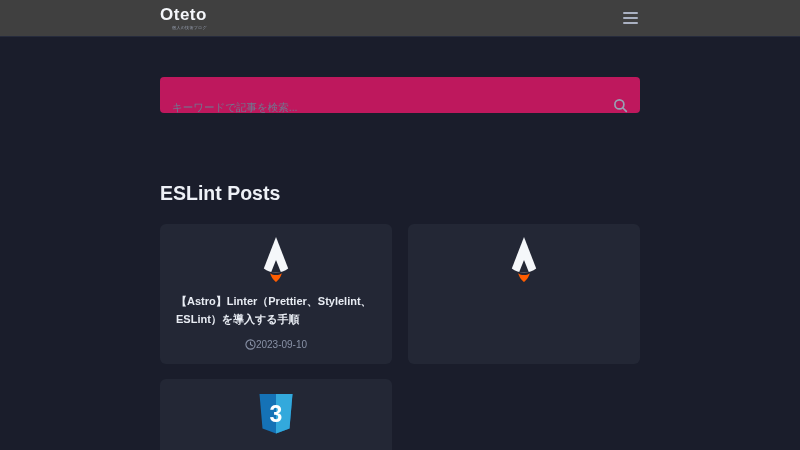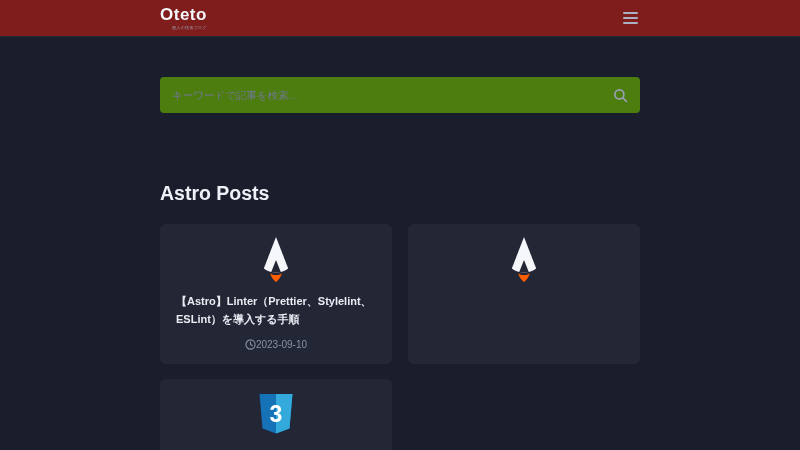--- a/index.html
+++ b/index.html
@@ -7,21 +7,21 @@
   body {
     background: #1a1d2b;
     font-family: "Liberation Sans", sans-serif;
     color: #e8ecf3;
   }
   .container { width: 480px; margin: 0 auto; }
 
   
   header {
     height: 37px;
-    background: #7f1d1d;
+    background: #404040;
     border-bottom: 1px solid #262b3c;
   }
   .header-inner {
     height: 100%;
     display: flex;
     align-items: center;
     justify-content: space-between;
   }
   .logo-block { cursor: pointer; }
   .logo-text {
@@ -49,24 +49,24 @@
     height: 2px;
     border-radius: 1px;
     background: #aab1c2;
     margin: 3px 0;
   }
 
   
   .searchbar {
     margin-top: 40px;
     height: 36px;
-    background: #4d7c0f;
+    background: #be185d;
     border-radius: 4px;
     display: flex;
-    align-items: center;
+    align-items: flex-end;
     padding: 0 12px;
   }
   .searchbar input {
     flex: 1;
     background: transparent;
     border: none;
     outline: none;
     color: #dfe3ec;
     font-size: 10.5px;
     font-family: "Liberation Sans", sans-serif;
@@ -135,21 +135,21 @@
   <div class="searchbar">
     <input type="text" placeholder="キーワードで記事を検索..." style="">
     <span class="search-icon">
       <svg width="15" height="15" viewBox="0 0 16 16">
         <circle cx="6.8" cy="6.8" r="4.8" fill="none" stroke="#98a1b4" stroke-width="1.8"></circle>
         <line x1="10.4" y1="10.4" x2="14.2" y2="14.2" stroke="#98a1b4" stroke-width="1.8" stroke-linecap="round"></line>
       </svg>
     </span>
   </div>
 
-  <h2 class="recent-heading">Astro Posts</h2>
+  <h2 class="recent-heading">ESLint Posts</h2>
 
   <div class="grid">
 
     <article class="card">
       <div class="card-logo">
         <svg width="30" height="45" viewBox="0 0 32 48">
           <path d="M16 0 L29 33.5 C25.5 36.3 21 37.8 16 37.8 C11 37.8 6.5 36.3 3 33.5 Z" fill="#f5f7fa"></path>
           <path d="M16 24.5 L21.3 37.8 L10.7 37.8 Z" fill="#232735"></path>
           <path d="M9.8 38.6 C12.8 41.3 19.2 41.3 22.2 38.6 C20.8 44 17.6 46.7 16 47.9 C14.4 46.7 11.2 44 9.8 38.6 Z" fill="#ff5d01"></path>
         </svg>

